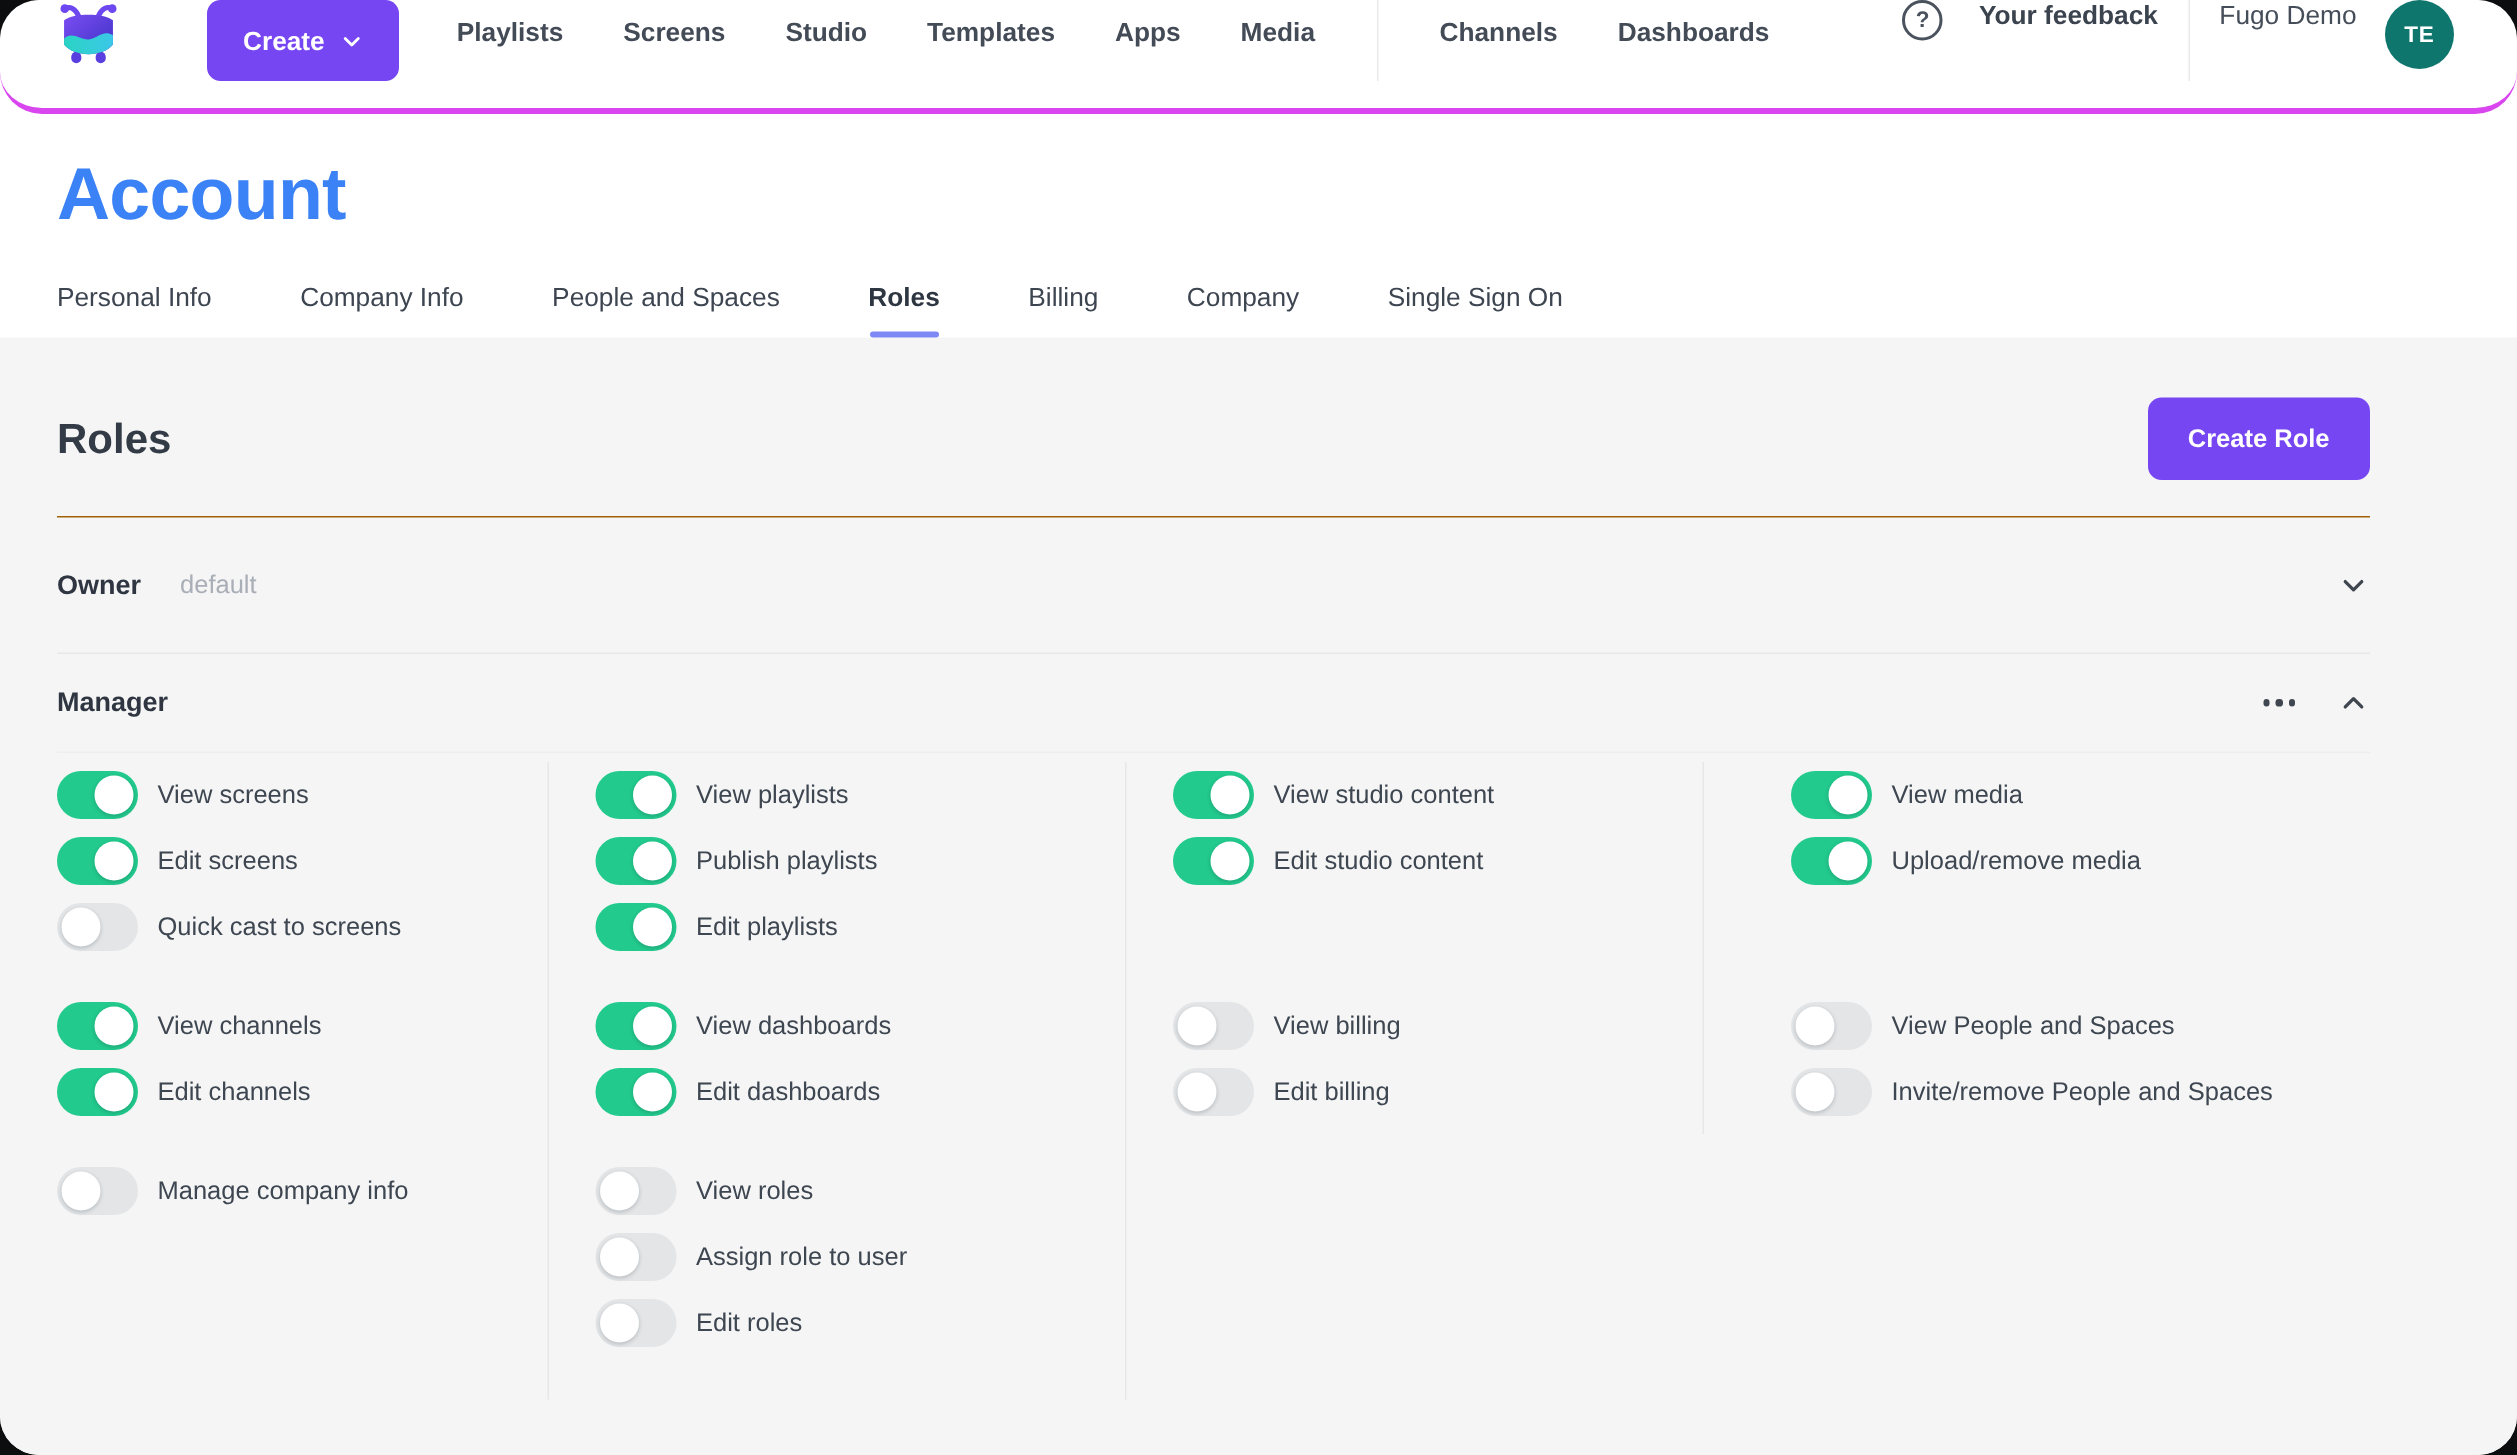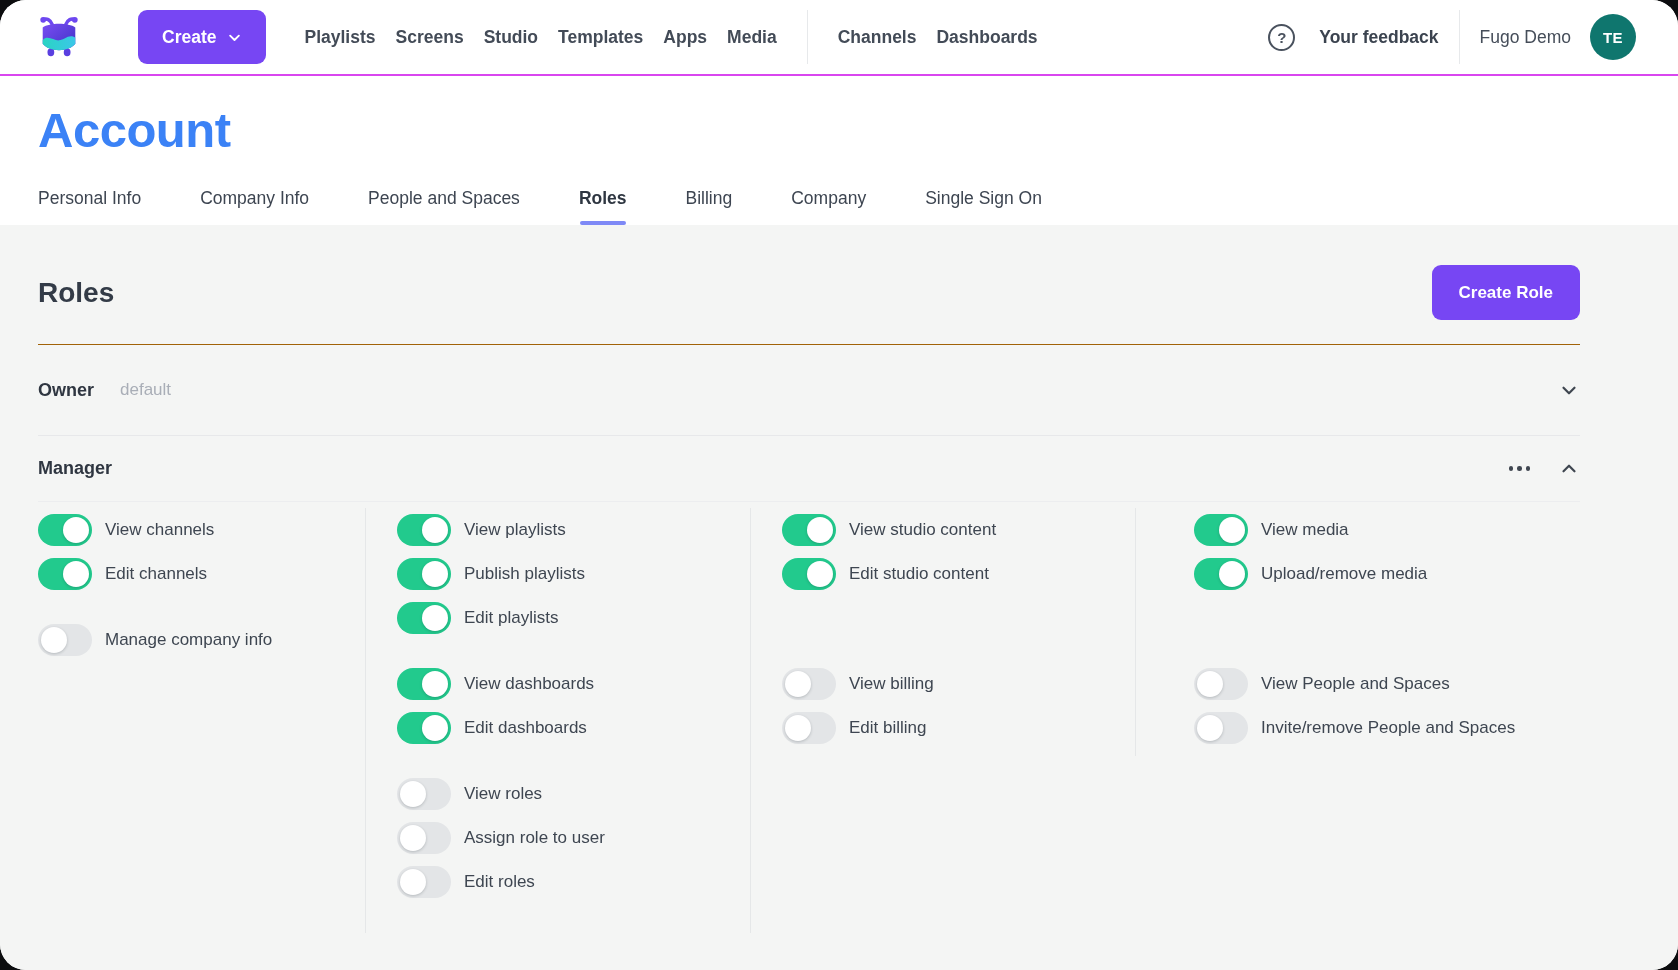--- a/index.html
+++ b/index.html
@@ -1,23 +1,23 @@
 <!DOCTYPE html>
 <html><head>
 <meta charset="utf-8">
 <style>
   html,body{margin:0;padding:0;background:#0c0d0f;font-family:"Liberation Sans","DejaVu Sans",sans-serif;}
   *{box-sizing:border-box;}
   .window{width:1678px;height:970px;border-radius:26px;overflow:hidden;background:#fff;display:flex;flex-direction:column;position:relative;}
 
   
-  .topnav{height:76px;flex:0 0 76px;display:flex;align-items:center;padding:0 42px 0 36px;background:#fff;border-bottom:2px solid #d946ef;}
+  .topnav{height:76px;flex:0 0 76px;display:flex;padding:0 42px 0 36px;background:#fff;border-bottom:4px solid #d946ef;border-radius:28px;}
   .logo{width:46px;height:46px;margin-right:56px;flex:0 0 46px;}
   .btn-create{height:54px;padding:0 24px;border-radius:9px;background:#7746f3;color:#fff;font-size:17.5px;font-weight:700;display:flex;align-items:center;gap:11px;border:none;cursor:pointer;font-family:inherit;}
-  .nav-links{display:flex;gap:20px;margin:0;padding:0;list-style:none;}
+  .nav-links{display:flex;gap:40px;margin:11px;padding:0;list-style:none;}
   .nav-links.main{margin-left:38px;}
   .nav-link{font-size:17.5px;font-weight:600;color:#434b57;cursor:pointer;white-space:nowrap;}
   .nav-divider{width:1px;height:54px;background:#e7e9eb;margin:0 30px;flex:0 0 1px;}
   .nav-spacer{flex:1;}
   .help-icon{width:27px;height:27px;border:2px solid #4a525e;border-radius:50%;display:flex;align-items:center;justify-content:center;font-size:15px;font-weight:700;color:#4a525e;cursor:pointer;flex:0 0 27px;}
   .feedback{font-size:17.5px;font-weight:700;color:#3b434f;margin-left:24px;cursor:pointer;white-space:nowrap;}
   .acct-divider{width:1px;height:54px;background:#e7e9eb;margin:0 20px;flex:0 0 1px;}
   .account-name{font-size:17.5px;font-weight:400;color:#454d59;cursor:pointer;white-space:nowrap;}
   .avatar{width:46px;height:46px;border-radius:50%;background:#0f766e;color:#fff;font-weight:700;font-size:15px;display:flex;align-items:center;justify-content:center;margin-left:19px;letter-spacing:.5px;cursor:pointer;flex:0 0 46px;}
 
@@ -168,20 +168,40 @@
           <span class="chev">
             <svg width="22" height="22" viewBox="0 0 24 24">
                 <polyline points="6,14.5 12,8.5 18,14.5" fill="none" stroke="#3f4650" stroke-width="2.4" stroke-linecap="round" stroke-linejoin="round"></polyline>
               </svg>
           </span>
         </span>
       </div>
 
       <div class="perm-grid" id="perm-grid">
           <div class="perm-col">
+            <div class="perm-group g1">
+              <div class="perm-row">
+    <span class="toggle on">
+                  <span class="knob"></span>
+                </span>
+    <span class="perm-label">View screens</span>
+  </div>
+              <div class="perm-row">
+    <span class="toggle on">
+                  <span class="knob"></span>
+                </span>
+    <span class="perm-label">Edit screens</span>
+  </div>
+              <div class="perm-row">
+    <span class="toggle off">
+                  <span class="knob"></span>
+                </span>
+    <span class="perm-label">Quick cast to screens</span>
+  </div>
+            </div>
             <div class="perm-group g2">
               <div class="perm-row">
     <span class="toggle on">
                   <span class="knob"></span>
                 </span>
     <span class="perm-label">View channels</span>
   </div>
               <div class="perm-row">
     <span class="toggle on">
                   <span class="knob"></span>

